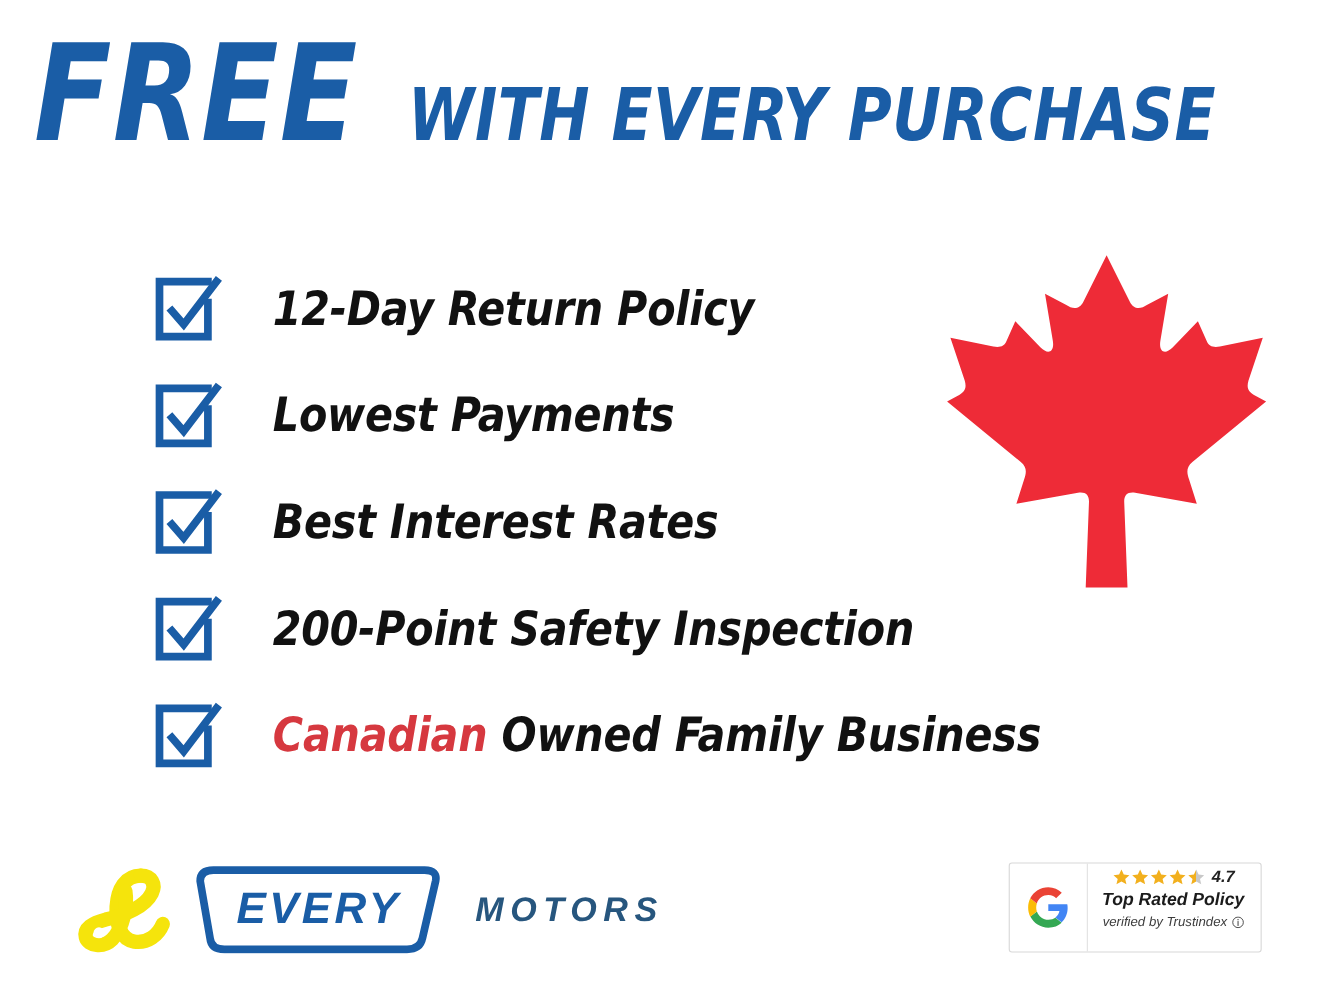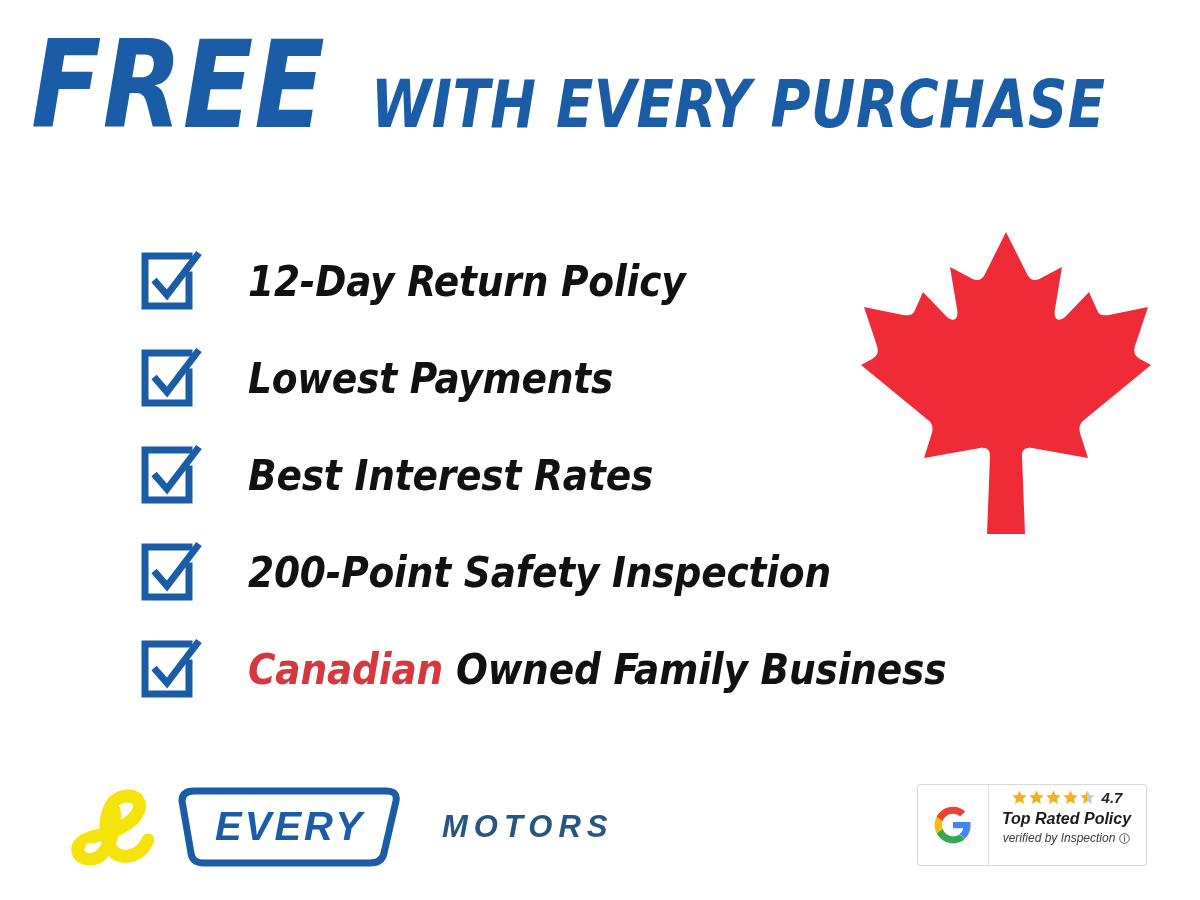--- a/index.html
+++ b/index.html
@@ -128,21 +128,21 @@
     align-items: center;
     justify-content: center;
     font-family: "Liberation Sans", sans-serif;
     font-weight: 700;
     font-size: 40px;
     letter-spacing: 3px;
     color: #1a5da6;
     padding-bottom: 2px;
   }
   .logo-motors {
-    margin-left: 32px;
+    margin-left: 22px;
     font-family: "Liberation Sans", sans-serif;
     font-weight: 700;
     font-size: 31px;
     letter-spacing: 6px;
     color: #27567e;
     white-space: nowrap;
   }
 
   
   .review-badge {
@@ -341,21 +341,21 @@
             </defs>
             <path fill="url(#halfstar)" d="M12 2l3 6.6 7.2.7-5.4 4.8 1.6 7-6.4-3.7-6.4 3.7 1.6-7L1.8 9.3 9 8.6z"></path>
           </svg>
         </div>
         <span class="review-score">4.7</span>
       </div>
 
       <div class="review-title">Top Rated Policy</div>
 
       <div class="review-verified">
-        <span>verified by Inspection</span>
+        <span>verified by Trustindex</span>
         <svg class="info-icon" viewBox="0 0 16 16">
           <circle cx="8" cy="8" r="7" fill="none" stroke="#4a4a4a" stroke-width="1.3"></circle>
           <circle cx="8" cy="4.4" r="0.95" fill="#4a4a4a"></circle>
           <path d="M8 7 v5" stroke="#4a4a4a" stroke-width="1.4" stroke-linecap="round"></path>
         </svg>
       </div>
 
     </div>
   </div>
 

